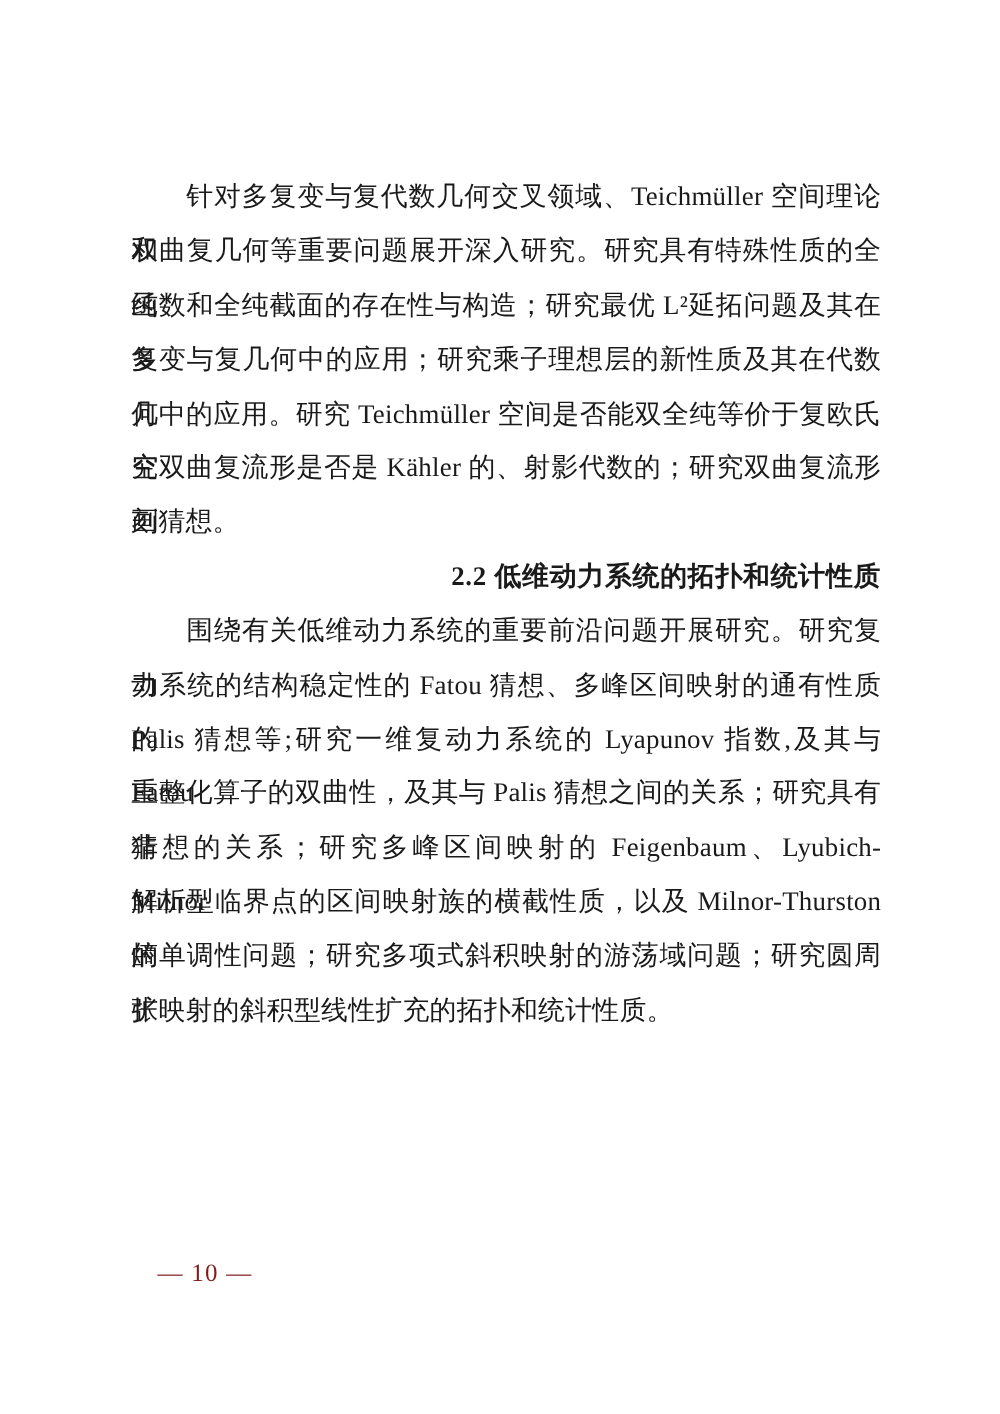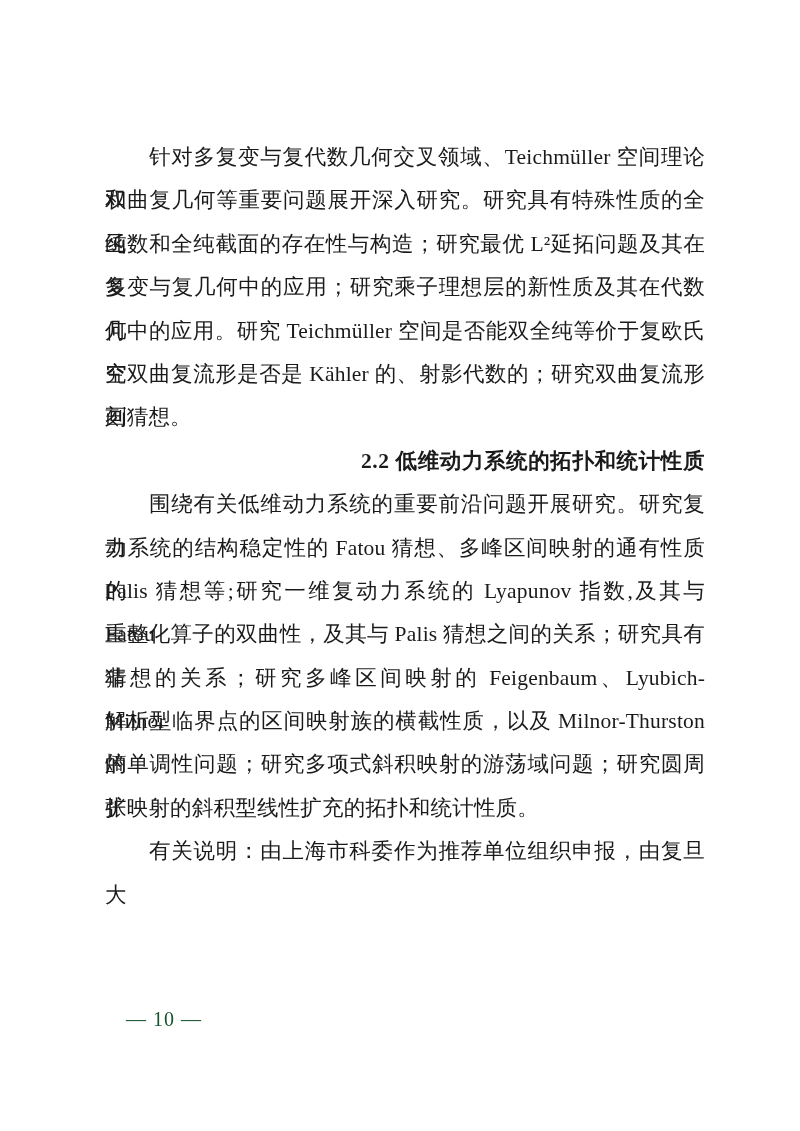--- a/index.html
+++ b/index.html
@@ -42,21 +42,21 @@
     font-weight: bold;
     letter-spacing: 0.6px;
     text-align: right;
   }
   .page-footer {
     position: absolute;
     left: 126px;
     top: 1004px;
     font-size: 20px;
     line-height: 30px;
-    color: #14532d;
+    color: #7f1d1d;
     letter-spacing: 1px;
   }
 </style>
 </head>
 <body>
 
 <div class="page" style="background: rgb(255, 255, 255); color: rgb(26, 26, 26);">
   <div class="text-block">
       <div class="line indent justify">针对多复变与复代数几何交叉领域、Teichmüller 空间理论和</div>
       <div class="line justify">双曲复几何等重要问题展开深入研究。研究具有特殊性质的全纯</div>
@@ -67,18 +67,17 @@
       <div class="line">画猜想。</div>
       <div class="line heading indent">2.2 低维动力系统的拓扑和统计性质</div>
       <div class="line indent justify">围绕有关低维动力系统的重要前沿问题开展研究。研究复动</div>
       <div class="line justify">力系统的结构稳定性的 Fatou 猜想、多峰区间映射的通有性质的</div>
       <div class="line justify">Palis 猜想等;研究一维复动力系统的 Lyapunov 指数,及其与 Fatou</div>
       <div class="line justify">重整化算子的双曲性，及其与 Palis 猜想之间的关系；研究具有非</div>
       <div class="line justify">猜想的关系；研究多峰区间映射的 Feigenbaum、Lyubich-Milnor</div>
       <div class="line justify">解析型临界点的区间映射族的横截性质，以及 Milnor-Thurston 的</div>
       <div class="line justify">熵单调性问题；研究多项式斜积映射的游荡域问题；研究圆周扩</div>
       <div class="line">张映射的斜积型线性扩充的拓扑和统计性质。</div>
-      <div class="line indent justify">有关说明：由上海市科委作为推荐单位组织申报，由复旦大</div>
     </div>
   <div class="page-footer">
     <span>— 10 —</span>
   </div>
 </div>
 
 </body></html>

